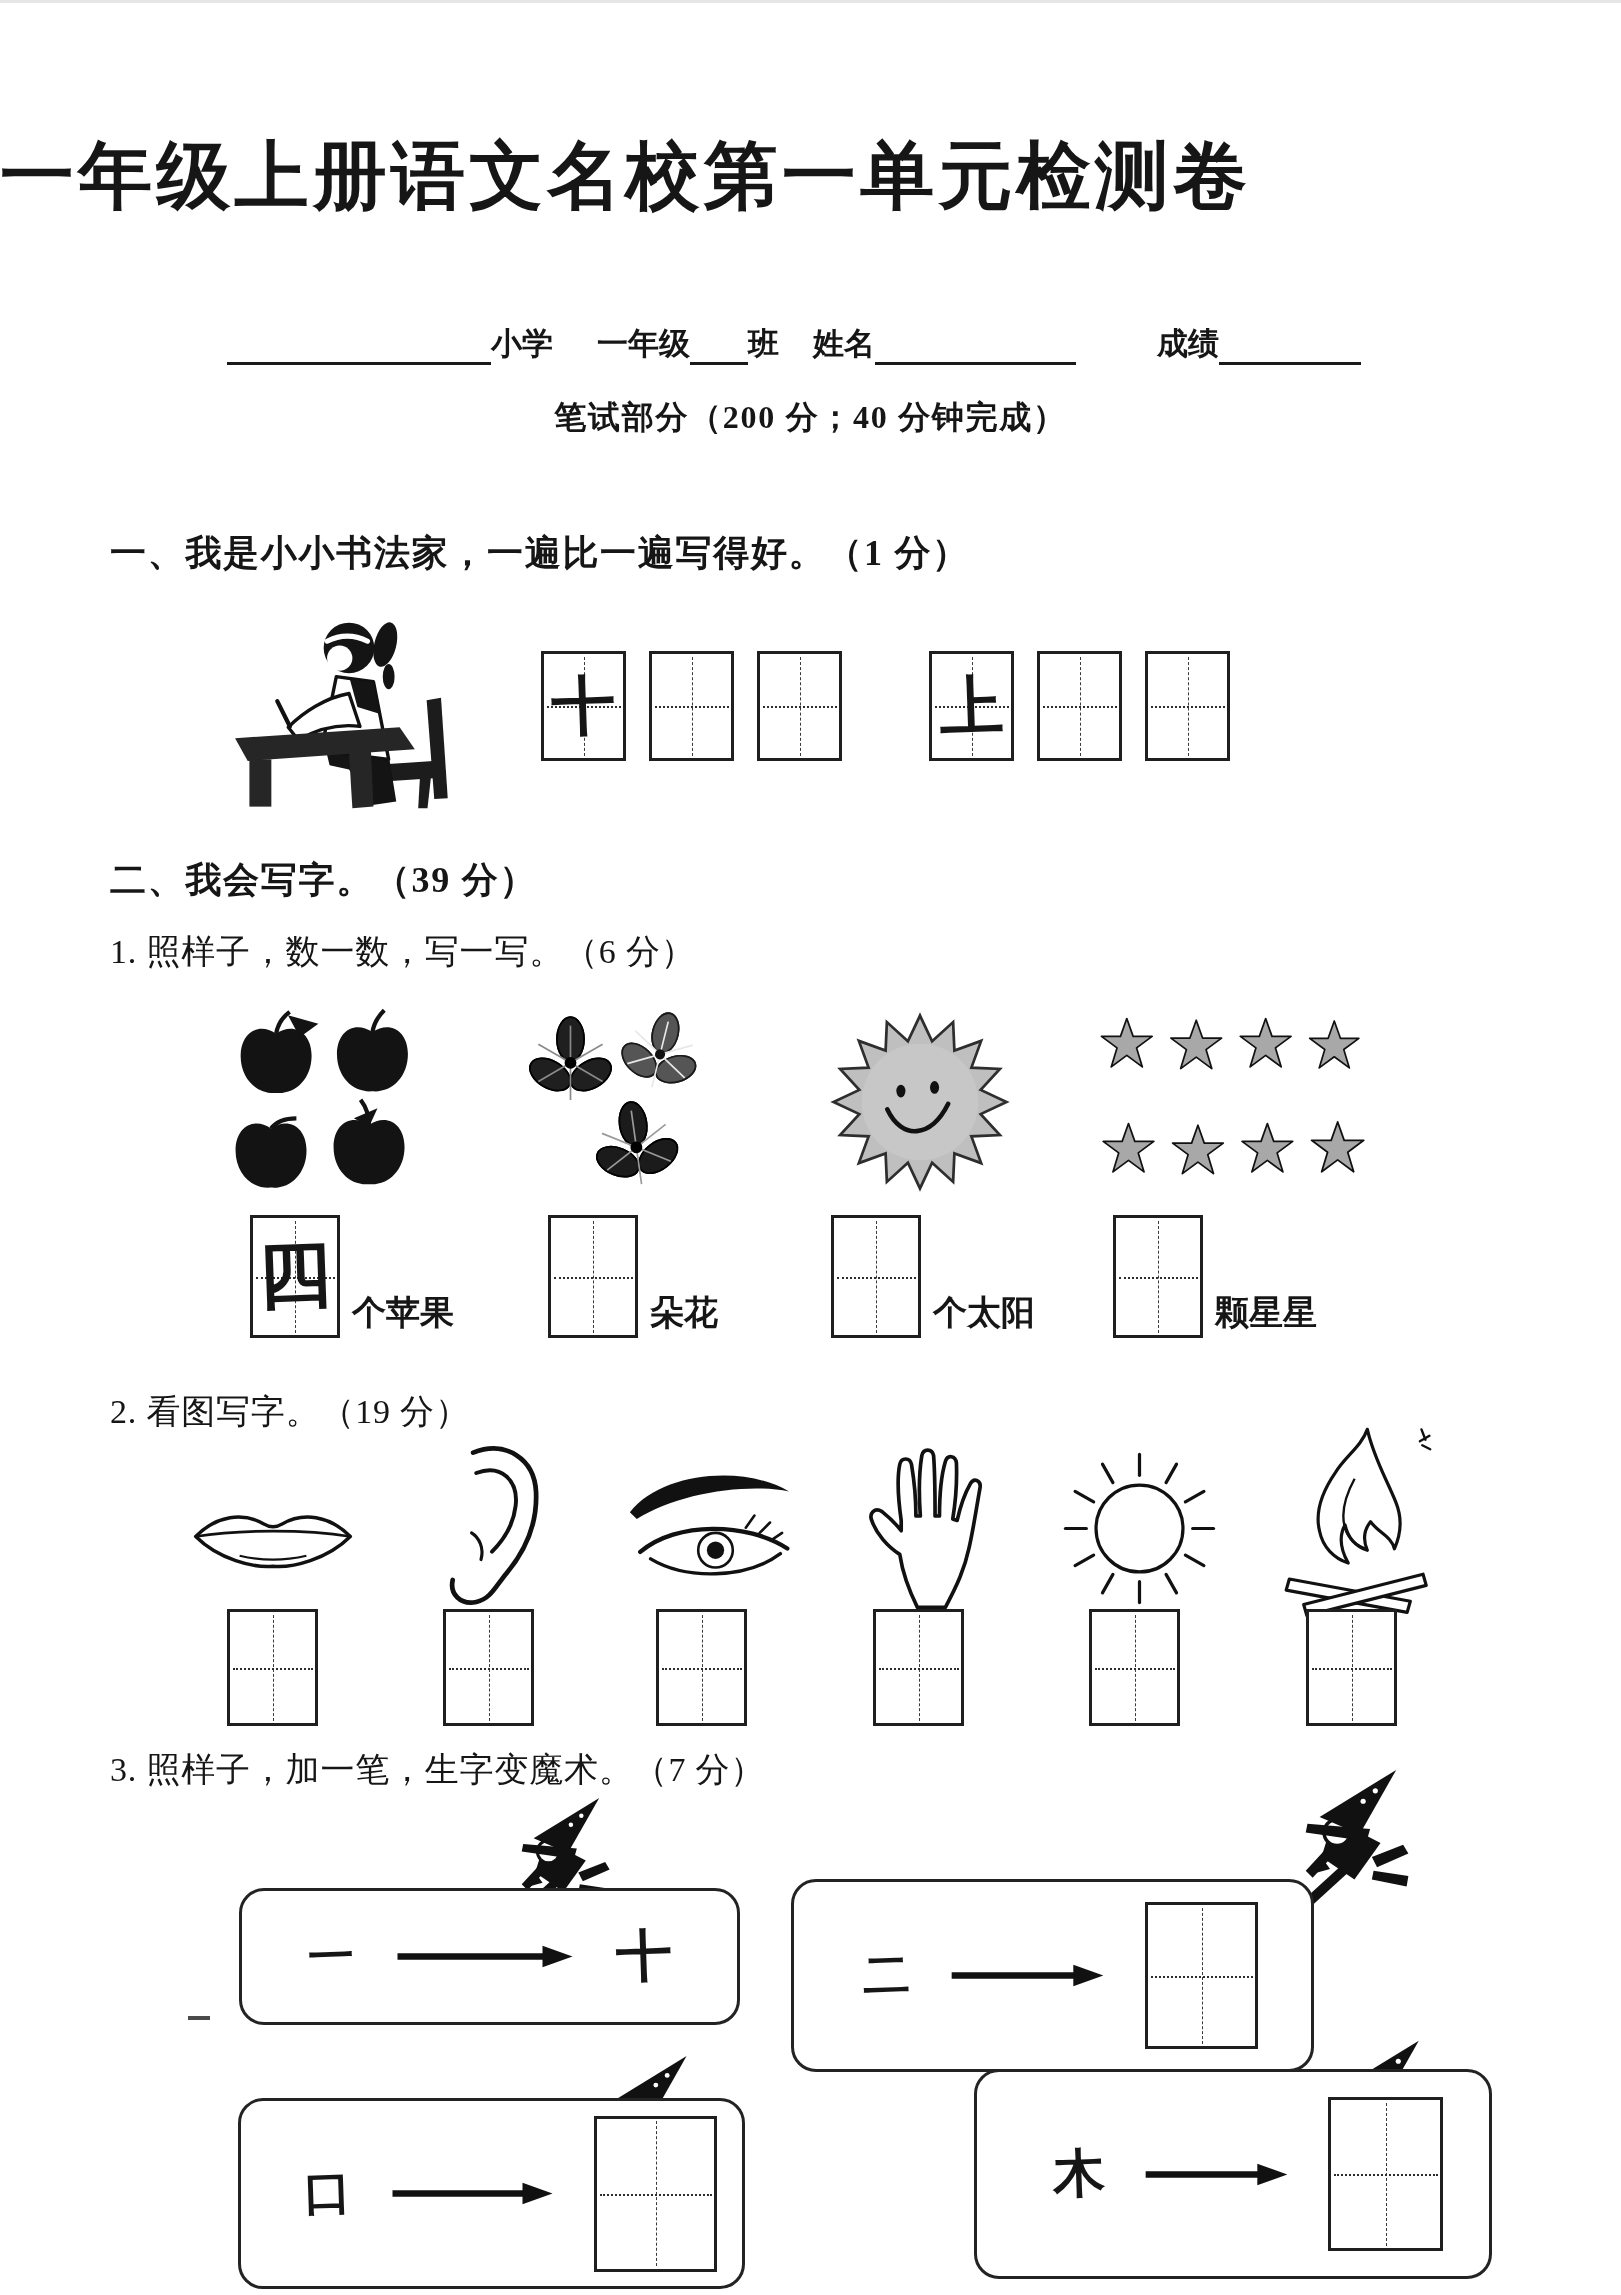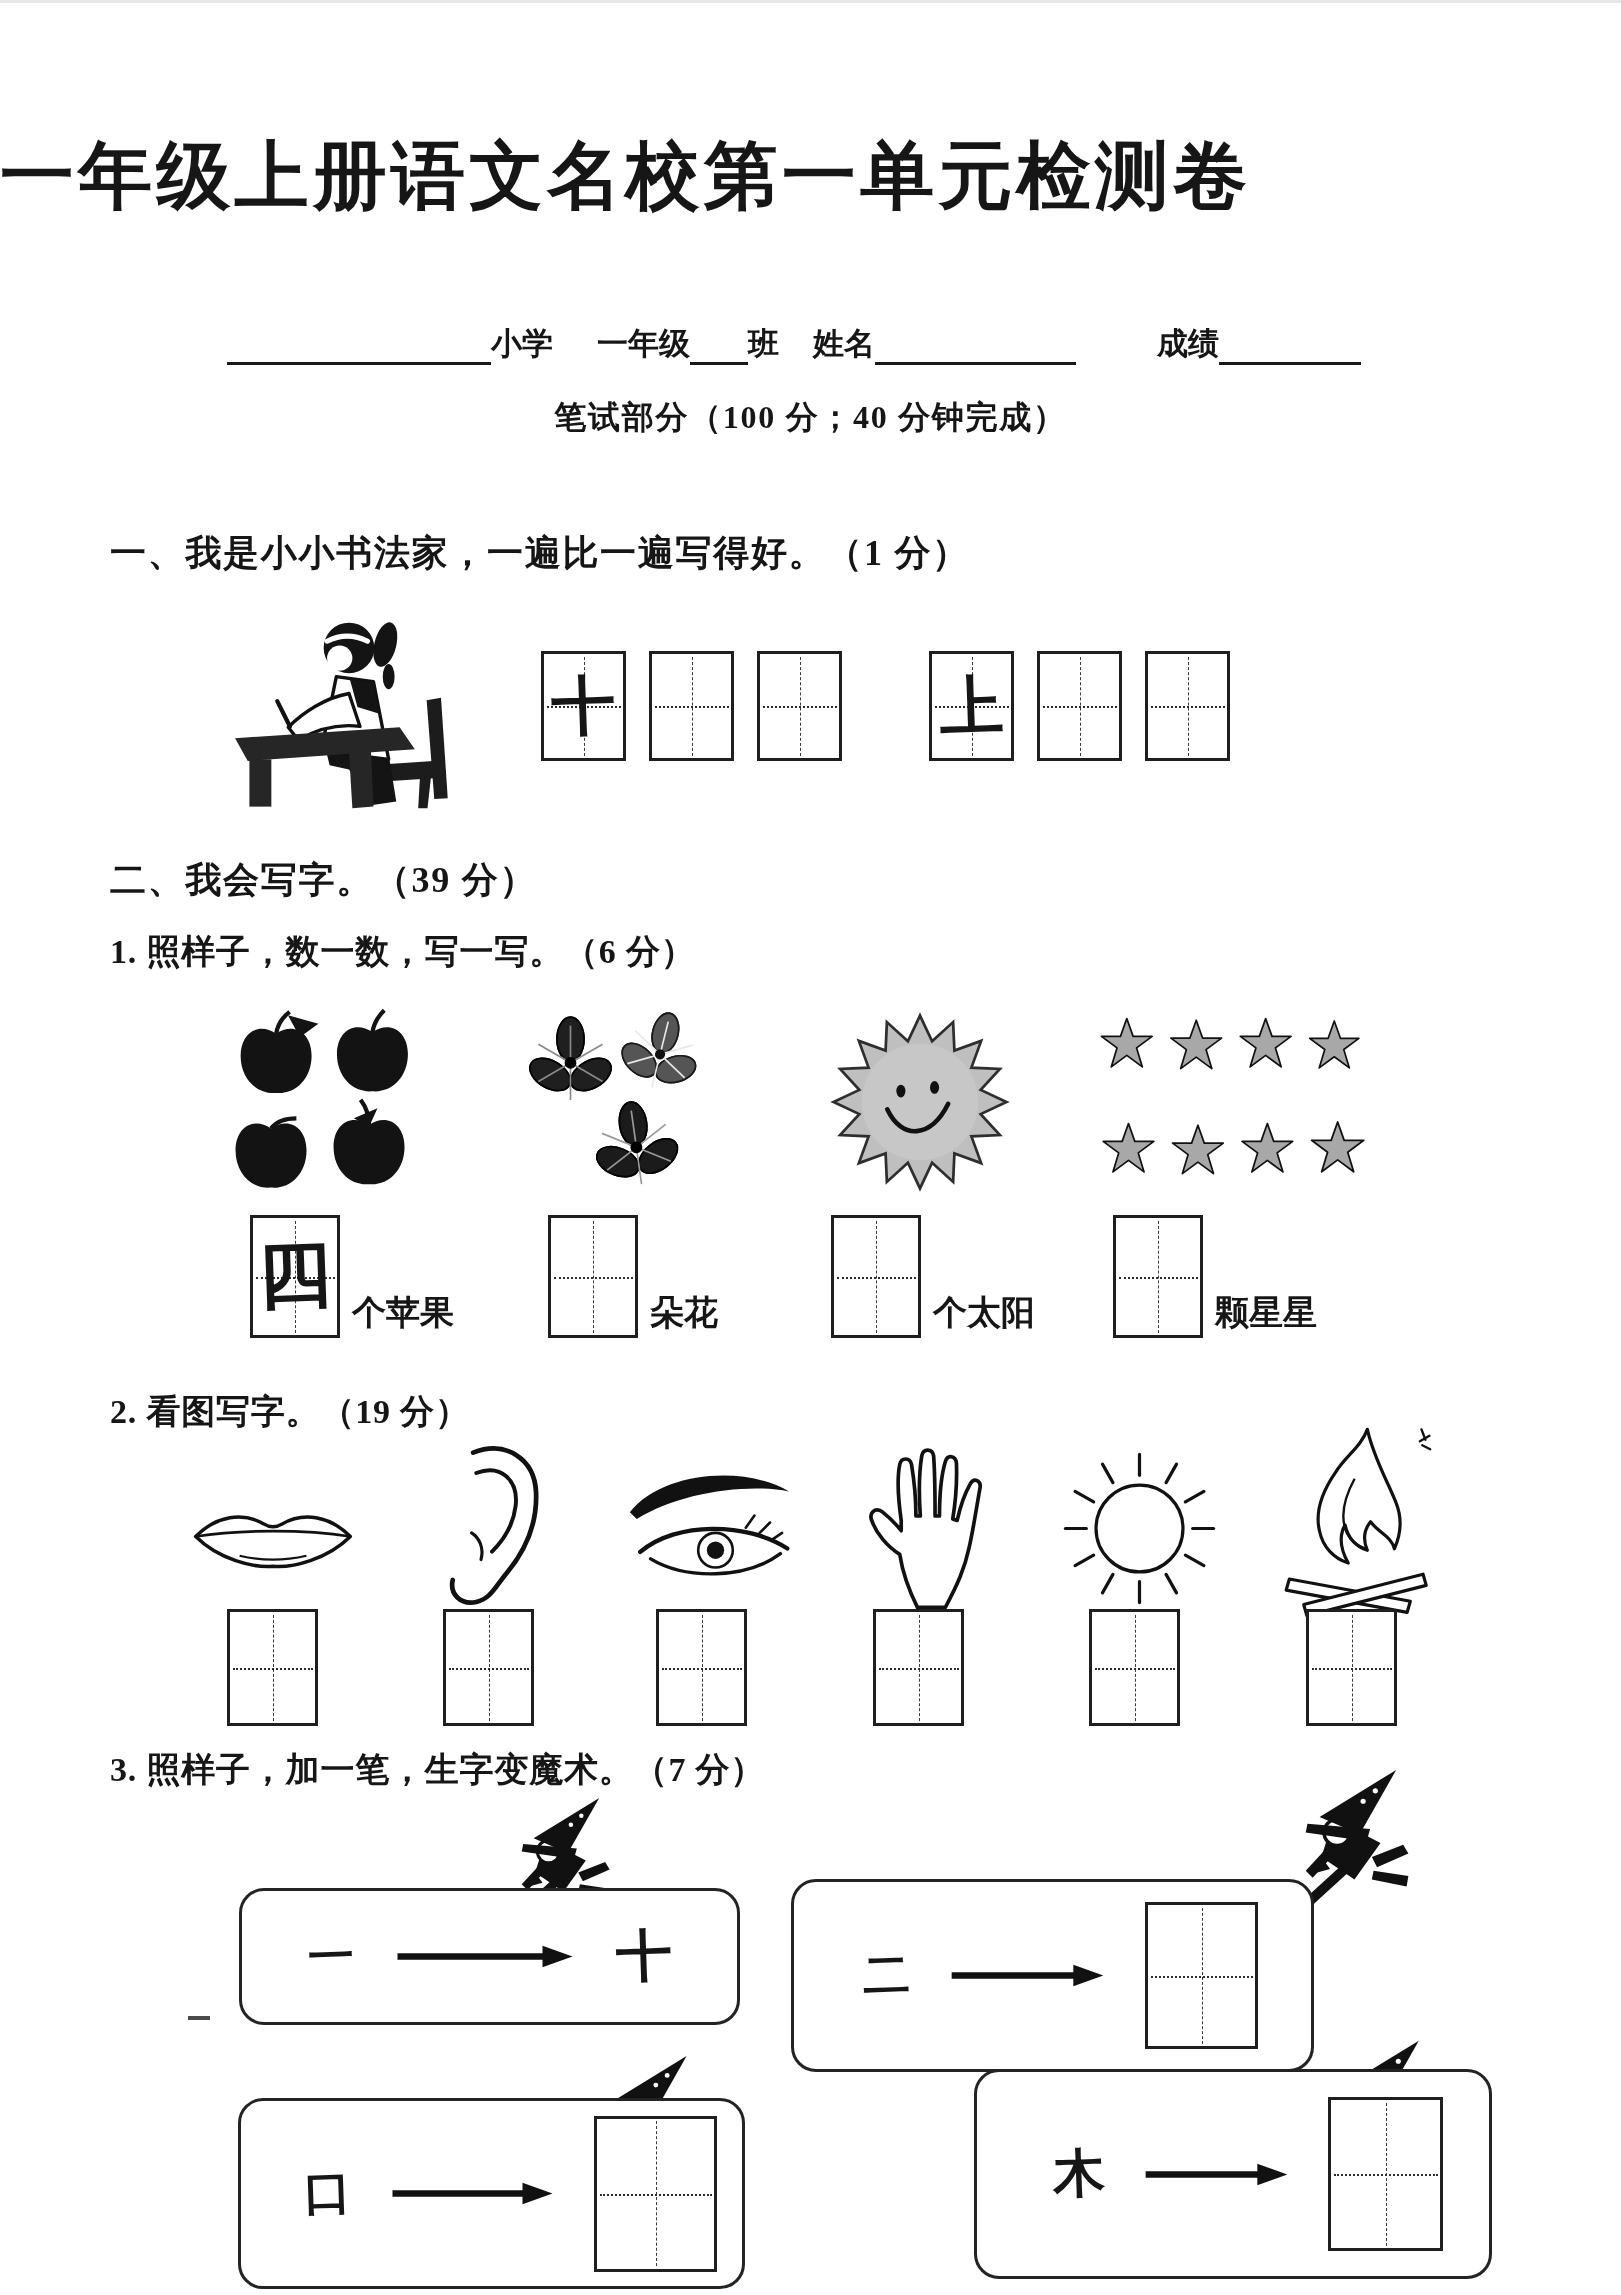--- a/index.html
+++ b/index.html
@@ -10,21 +10,21 @@
 
   .title{left:0;top:127px;width:100%;
          font-family:"Liberation Sans",sans-serif;font-weight:800;
          font-size:74px;letter-spacing:4.2px;}
   .info-line{left:227px;top:323px;font-family:"Liberation Sans",sans-serif;
              font-weight:700;font-size:31px;white-space:nowrap;display:flex;align-items:flex-end;}
   .blank{display:inline-block;border-bottom:3.4px solid #1a1a1a;height:36px;}
   .subtitle{left:0;top:396px;width:100%;text-align:center;font-size:32px;font-weight:600;letter-spacing:1.7px;}
 
   .heading{font-size:36px;font-weight:600;letter-spacing:1.7px;white-space:nowrap;}
-  .qheading{font-size:34px;font-weight:700;letter-spacing:0.8px;white-space:nowrap;}
+  .qheading{font-size:34px;font-weight:400;letter-spacing:0.8px;white-space:nowrap;}
 
   
   .tzg{position:relative;background:#fff;border:3.4px solid #1f1f1f;box-sizing:border-box;}
   .tzg::before{content:"";position:absolute;top:2.5px;bottom:2.5px;left:50%;border-left:1.7px dashed #3a3a3a;}
   .tzg::after{content:"";position:absolute;left:2.5px;right:2.5px;top:50%;border-top:2.5px dotted #2d2d2d;}
   .tzg .ch{position:absolute;inset:0;display:flex;align-items:center;justify-content:center;
            font-weight:700;z-index:2;transform:rotate(-2deg);}
   .grid-row{display:flex;}
 
   .unit{display:flex;align-items:flex-end;gap:12px;}
@@ -52,21 +52,21 @@
     <span class="blank" style="width:58px"></span>
     <span>班</span>
     <span style="width:34px"></span>
     <span>姓名</span>
     <span class="blank" style="width:201px"></span>
     <span style="width:81px"></span>
     <span>成绩</span>
     <span class="blank" style="width:142px"></span>
   </div>
 
-  <div class="abs subtitle">笔试部分（100 分；40 分钟完成）</div>
+  <div class="abs subtitle">笔试部分（200 分；40 分钟完成）</div>
 
   <div class="abs heading" style="left:110px;top:529px">一、我是小小书法家，一遍比一遍写得好。（1 分）</div>
 
   <div class="abs" style="left:222px;top:599px">
     <svg width="254" height="211" viewBox="0 0 300 250">
       <g stroke-linejoin="round" stroke-linecap="round">
         <polygon points="242,120 259,117 267,236 251,237" fill="#1c1c1c"></polygon>
         <polygon points="160,198 250,192 254,212 164,218" fill="#1c1c1c"></polygon>
         <polygon points="234,212 247,212 243,248 232,248" fill="#1c1c1c"></polygon>
         <path d="M120,168 L196,178 L206,240 L178,244 L150,202 L127,197 Z" fill="#141414"></path>

